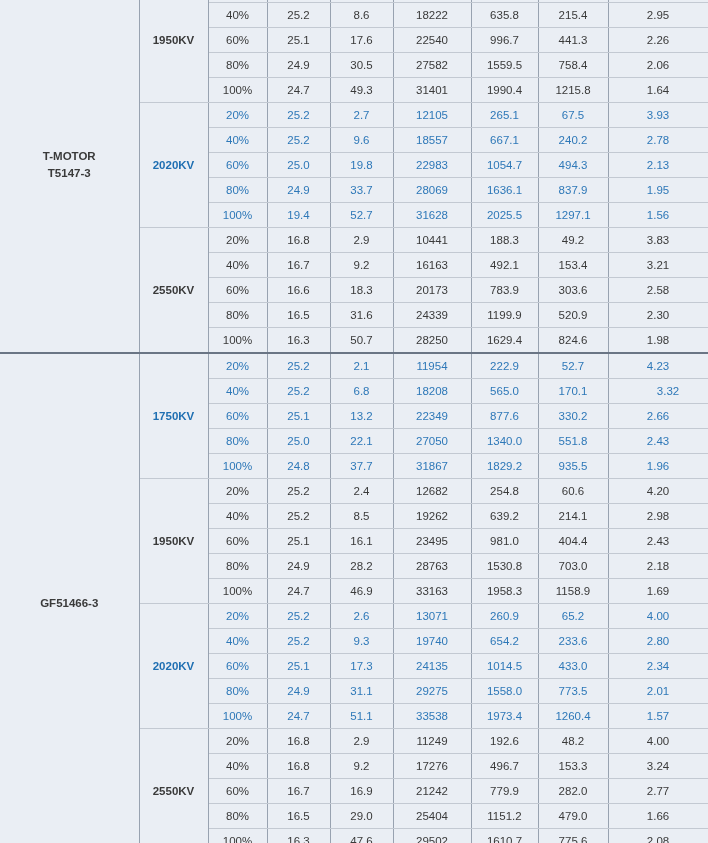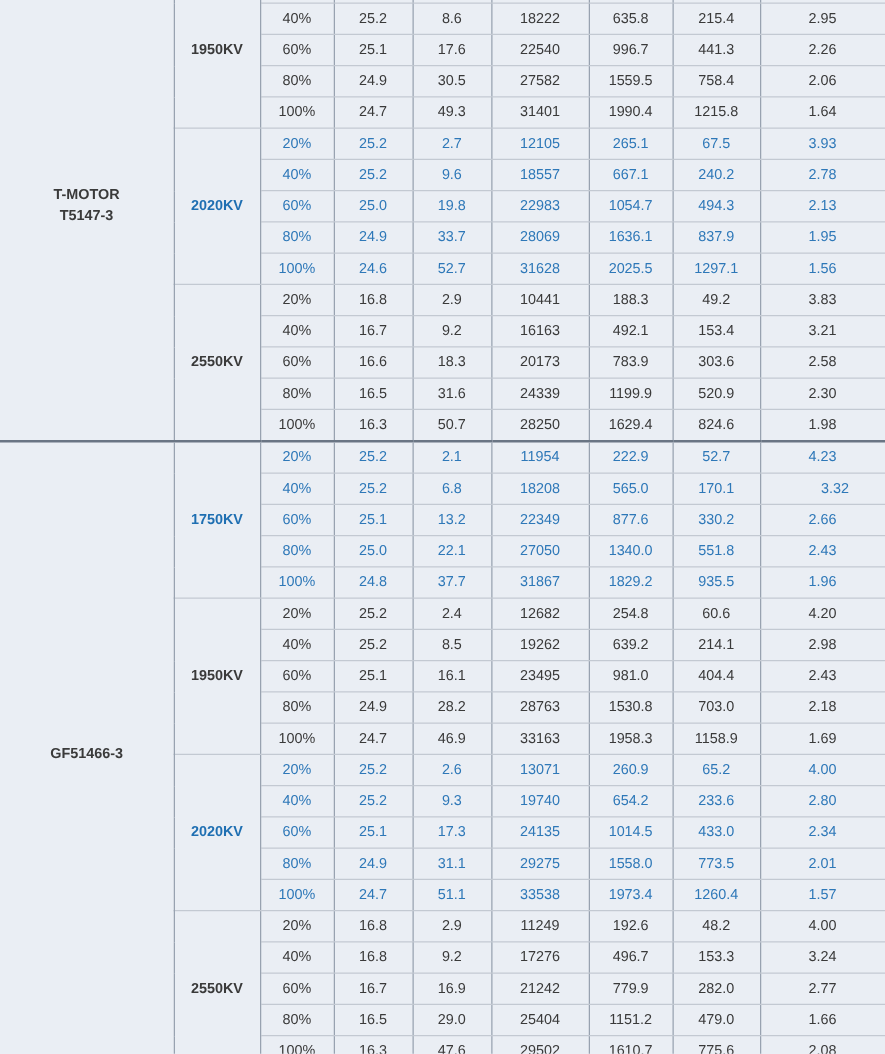--- a/index.html
+++ b/index.html
@@ -177,21 +177,21 @@
           <td style="color: rgb(46, 120, 184);">80%</td>
           <td style="color: rgb(46, 120, 184);">24.9</td>
           <td style="color: rgb(46, 120, 184);">33.7</td>
           <td style="color: rgb(46, 120, 184);">28069</td>
           <td style="color: rgb(46, 120, 184);">1636.1</td>
           <td style="color: rgb(46, 120, 184);">837.9</td>
           <td class="last" style="color: rgb(46, 120, 184);">1.95</td>
         </tr>
         <tr class=" blue">
           <td style="color: rgb(46, 120, 184);">100%</td>
-          <td style="color: rgb(46, 120, 184);">24.6</td>
+          <td style="color: rgb(46, 120, 184);">19.4</td>
           <td style="color: rgb(46, 120, 184);">52.7</td>
           <td style="color: rgb(46, 120, 184);">31628</td>
           <td style="color: rgb(46, 120, 184);">2025.5</td>
           <td style="color: rgb(46, 120, 184);">1297.1</td>
           <td class="last" style="color: rgb(46, 120, 184);">1.56</td>
         </tr>
         <tr class=" grp-start">
           <td class="kv" rowspan="5" style="border-top: 1.5px solid rgb(123, 134, 148);">2550KV</td>
           <td>20%</td>
           <td>16.8</td>

